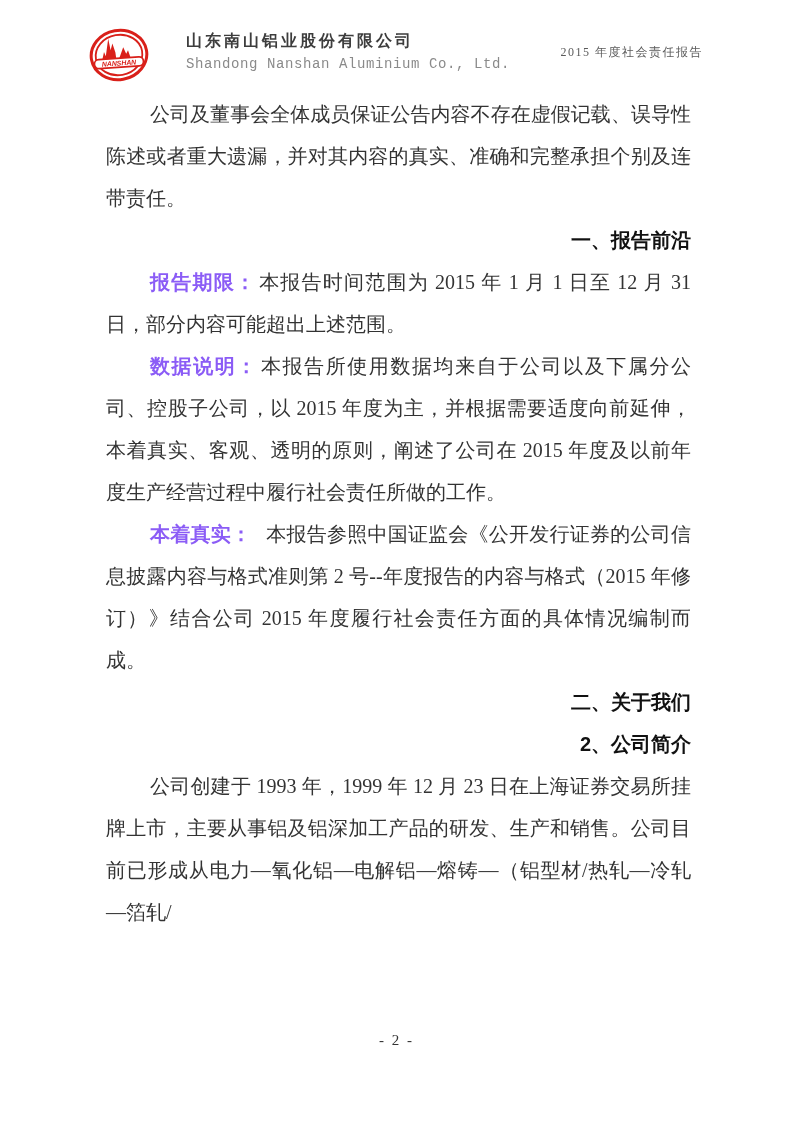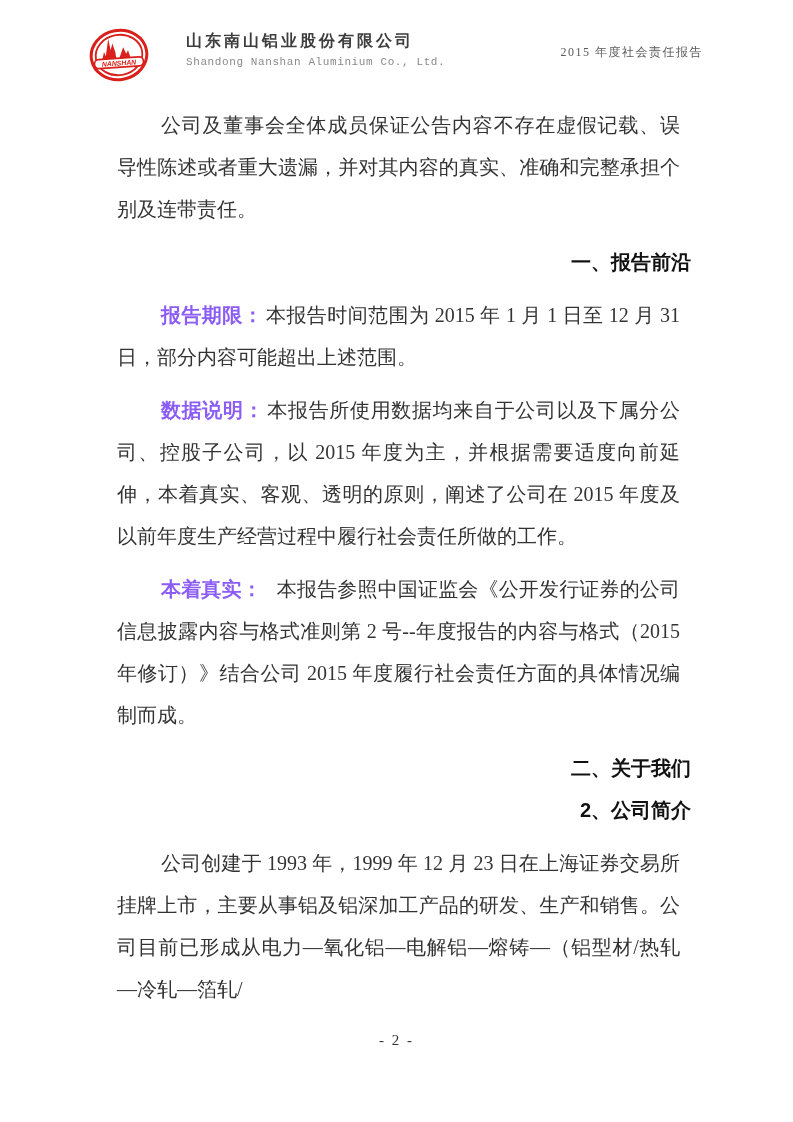--- a/index.html
+++ b/index.html
@@ -4,28 +4,28 @@
 <style>
   html,body{margin:0;padding:0;background:#ffffff;}
   .page{position:relative;width:793px;height:1122px;background:#ffffff;overflow:hidden;
         font-family:"Liberation Serif","DejaVu Serif",serif;color:#333333;}
   
   .header{position:absolute;left:0;top:0;width:793px;height:96px;}
   .logo-wrap{position:absolute;left:89px;top:23px;width:60px;height:64px;}
   .name-block{position:absolute;left:158px;top:31px;margin-left:28px;}
   .company-cn{font-family:"Liberation Sans","DejaVu Sans",sans-serif;font-weight:bold;
               font-size:16px;color:#3d3d3d;letter-spacing:3px;white-space:nowrap;}
-  .company-en{font-family:"Liberation Mono","DejaVu Sans Mono",monospace;font-size:11px;
+  .company-en{font-family:"Liberation Mono","DejaVu Sans Mono",monospace;font-size:14px;
               color:#8a8a8a;letter-spacing:0.6px;margin-top:4px;white-space:nowrap;}
   .report-title{position:absolute;right:90px;top:44px;font-size:12px;color:#5a5a5a;
                 letter-spacing:1.5px;white-space:nowrap;}
   
   .doc-body{position:absolute;left:106px;top:93px;width:585px;font-size:20px;
             line-height:42px;text-align:justify;}
-  .para{margin:11px;text-indent:44px;}
+  .para{margin:0;text-indent:44px;}
   .sec-heading{margin:0;font-family:"Liberation Sans","DejaVu Sans",sans-serif;
                font-weight:bold;font-size:20px;line-height:42px;color:#111111;
                text-indent:44px;text-align:right;}
   .runin{font-family:"Liberation Sans","DejaVu Sans",sans-serif;font-weight:bold;
          color:#8b5cf6;margin-right:3px;}
   .runin.wide{margin-right:15px;}
   
   .footer{position:absolute;left:0;top:1032px;width:793px;text-align:center;
           font-size:15px;color:#333333;letter-spacing:2px;}
 </style>

